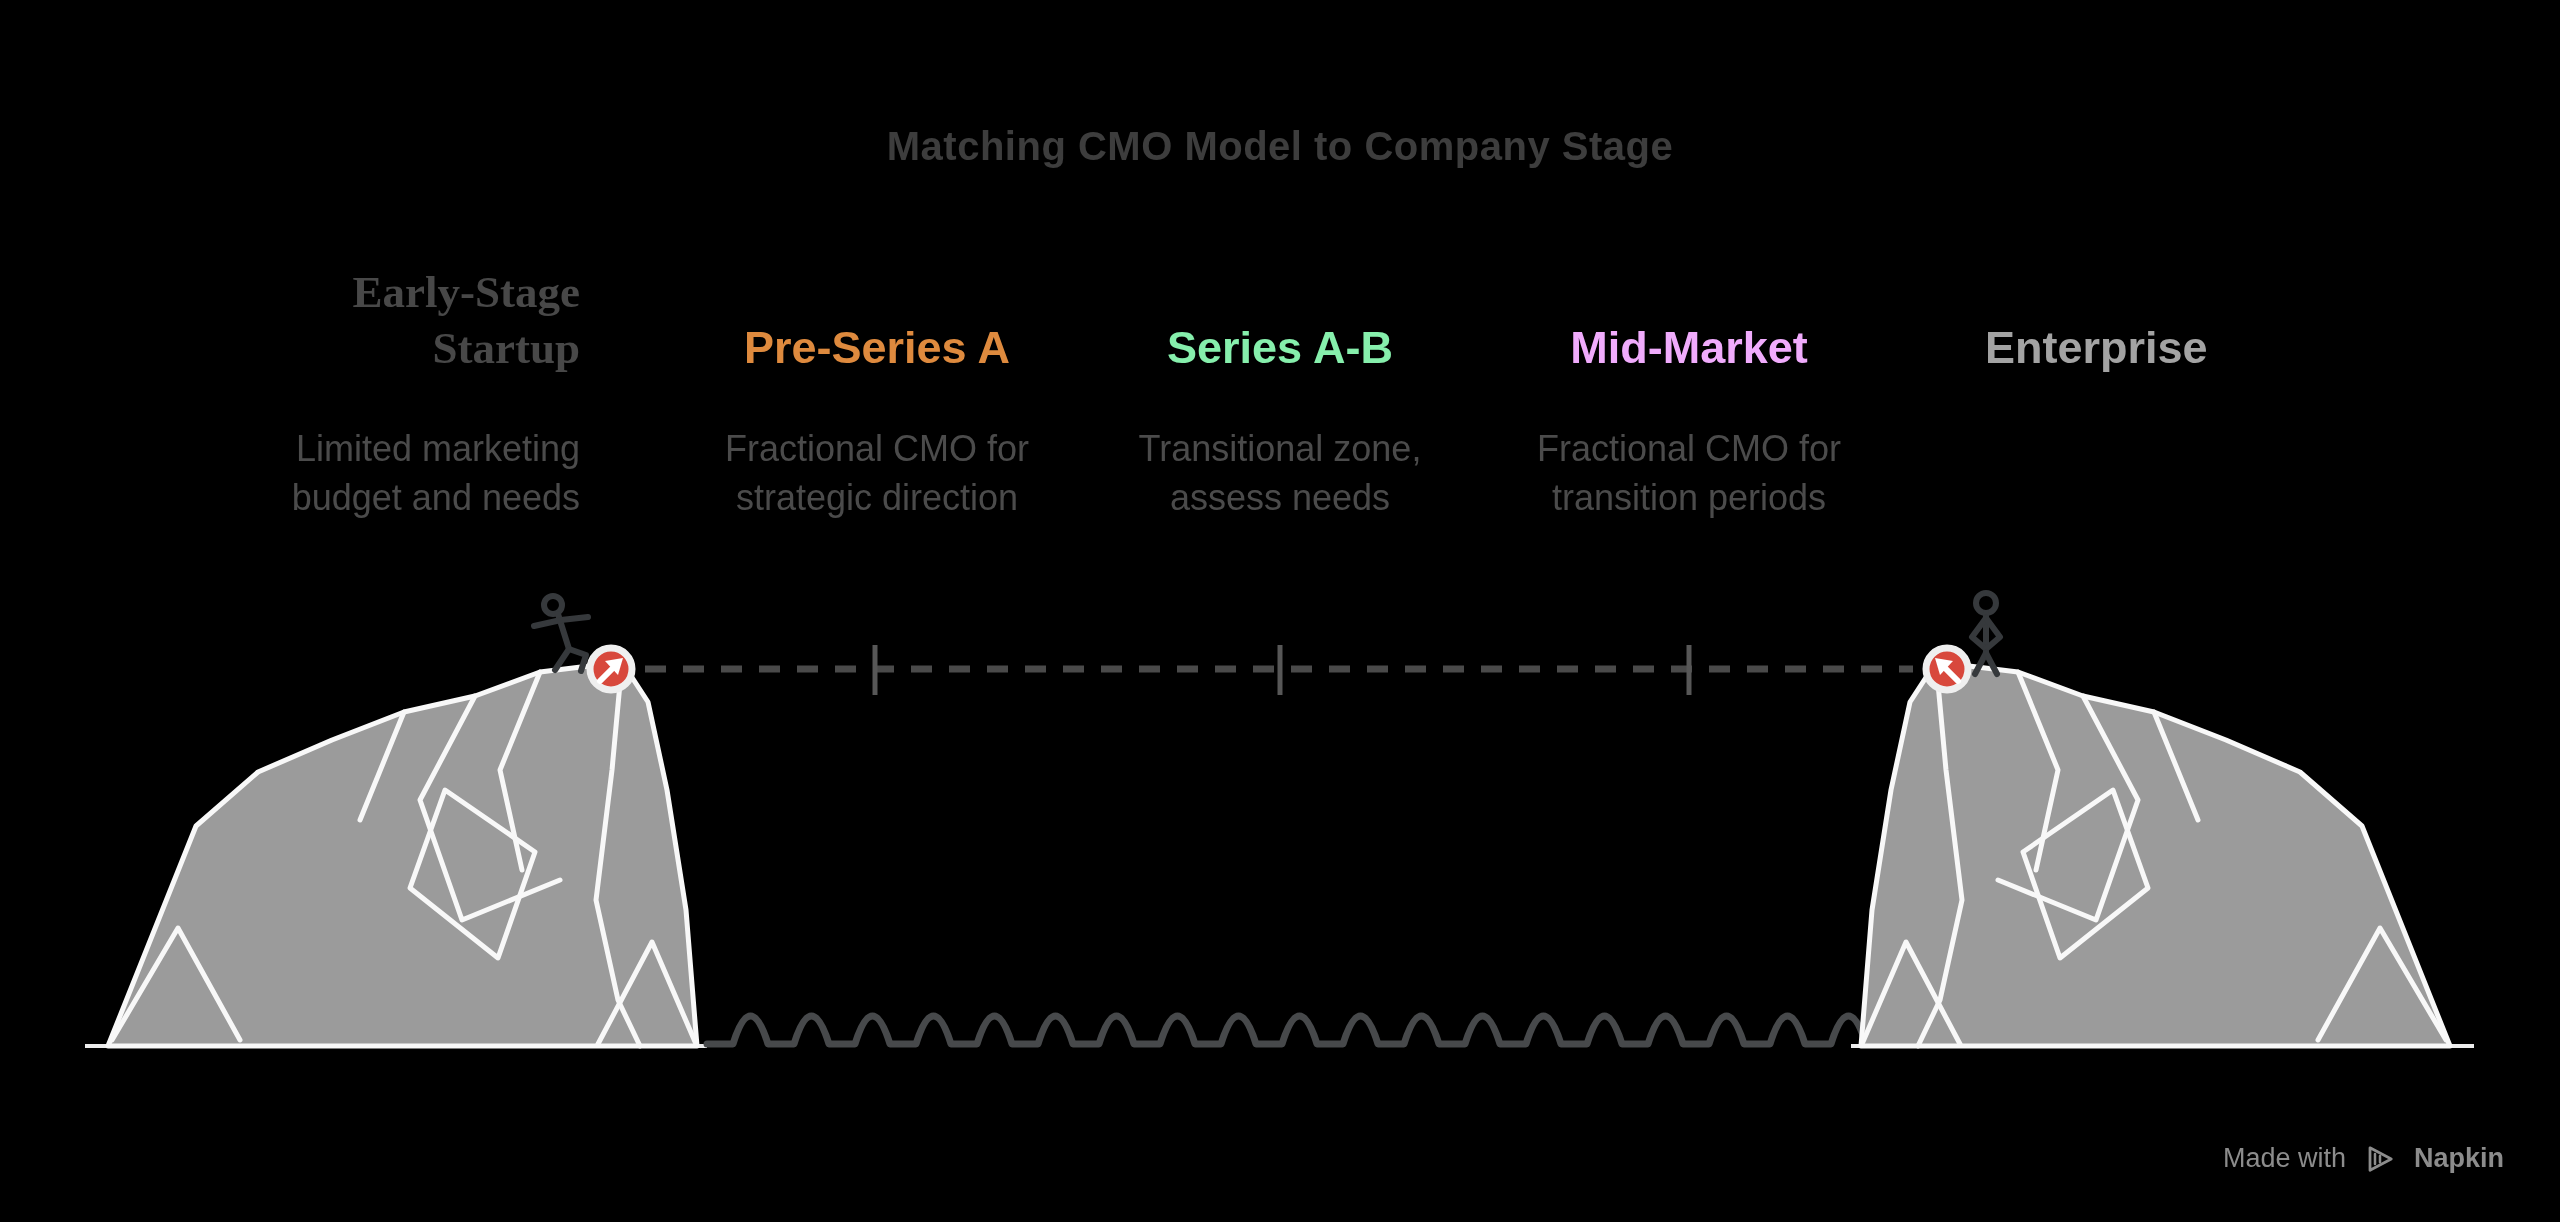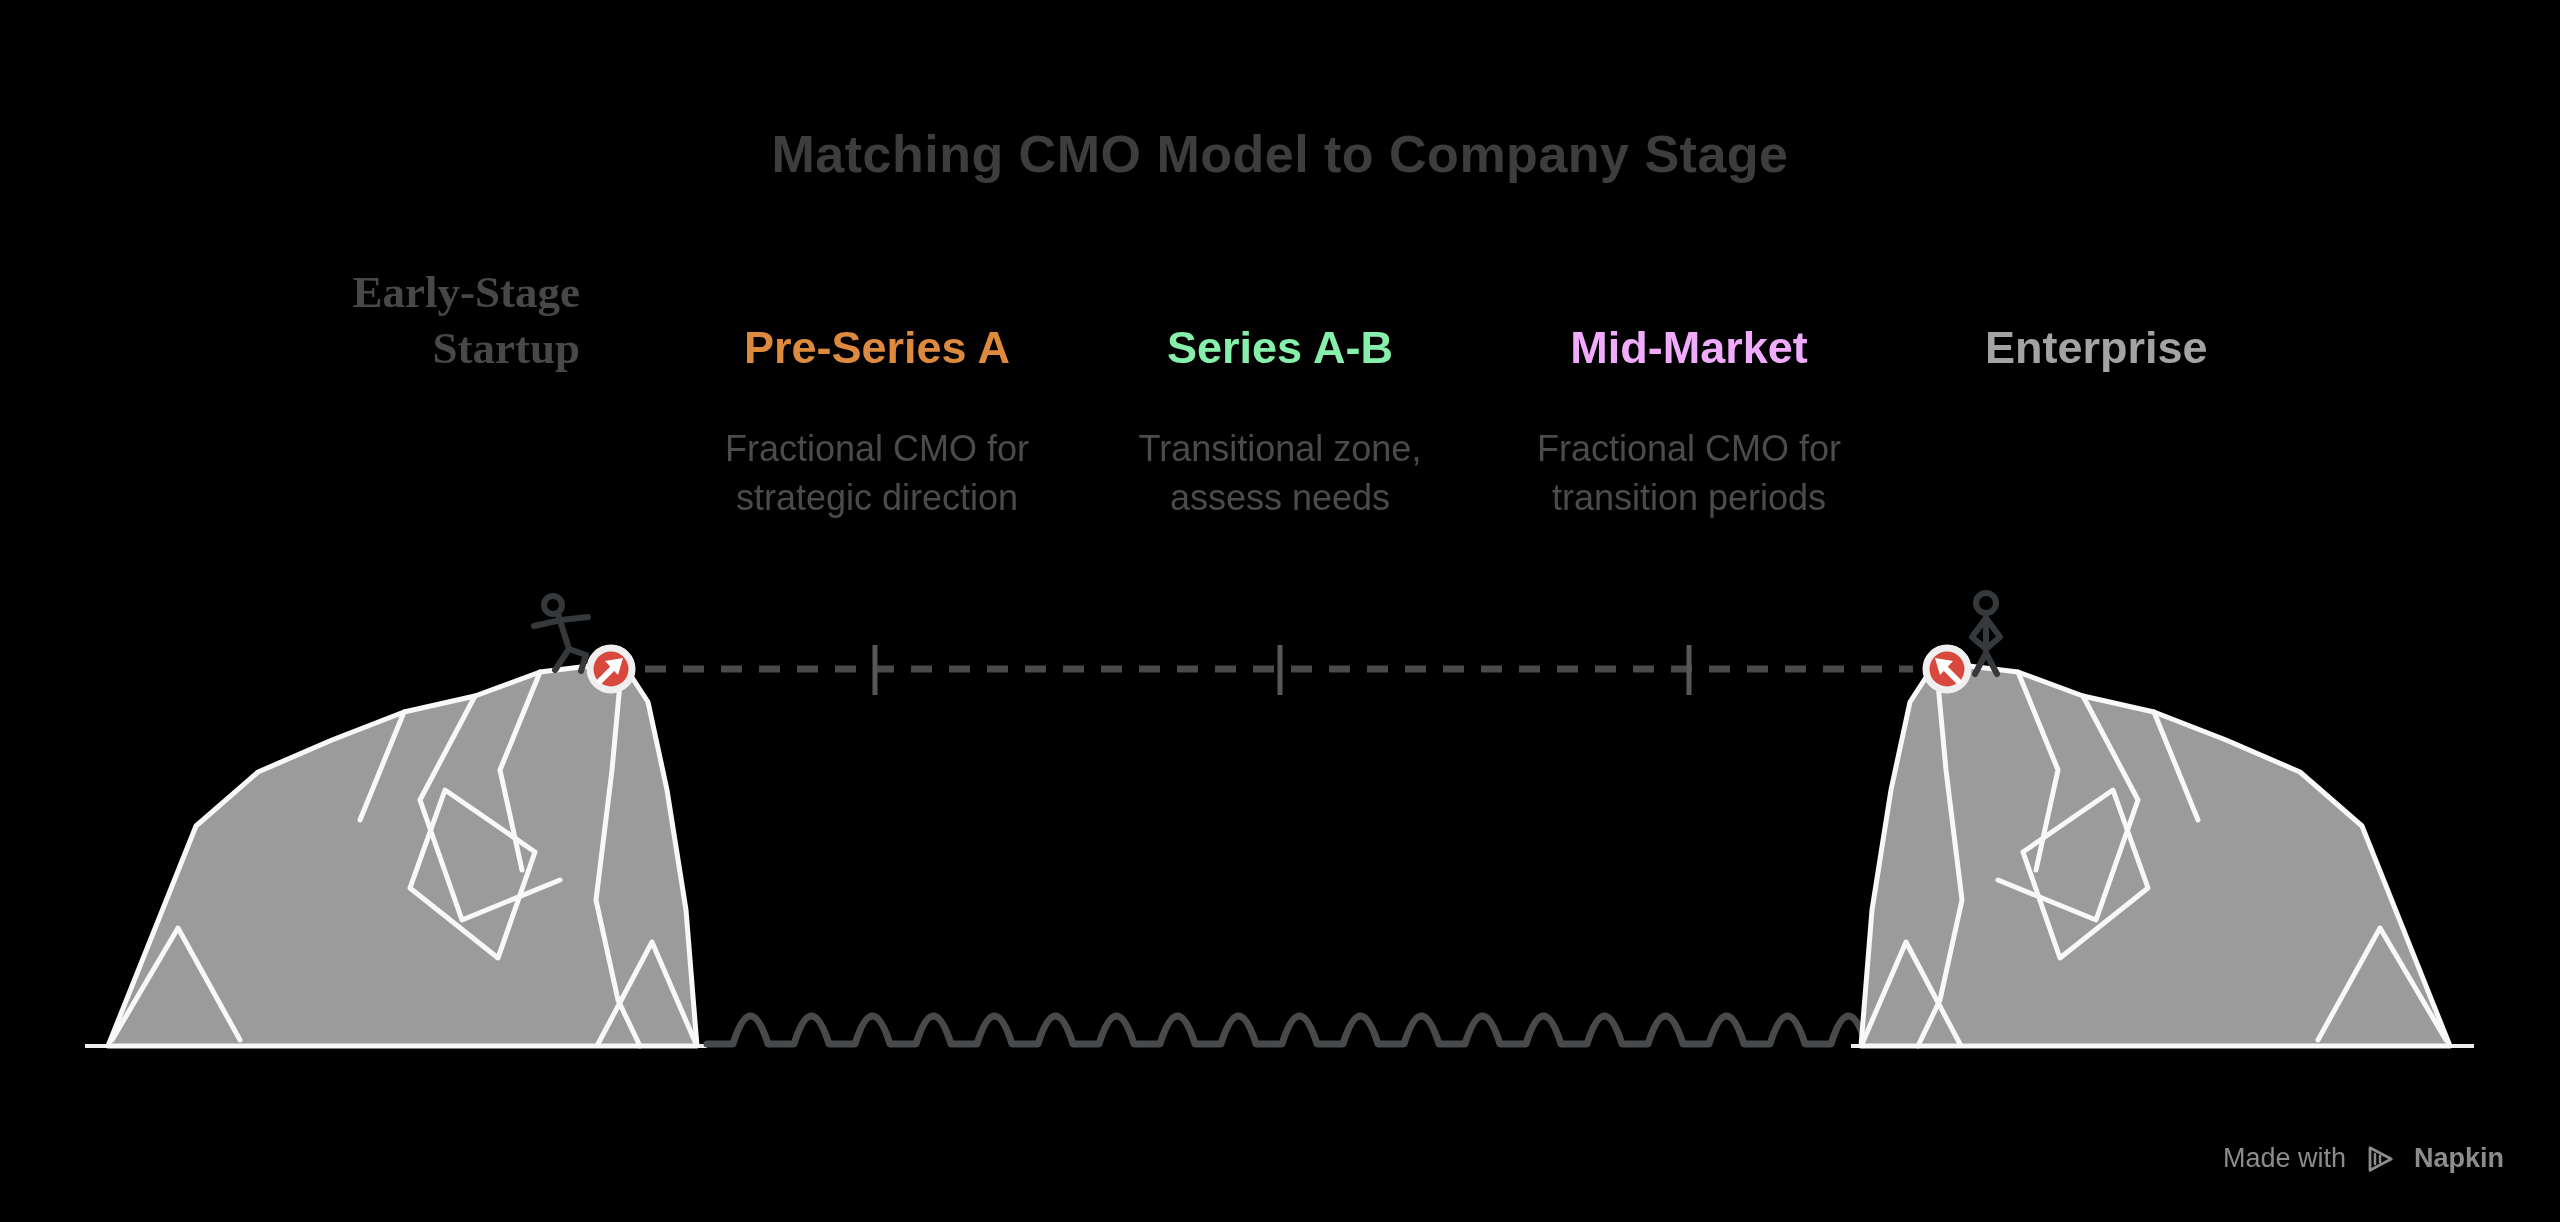--- a/index.html
+++ b/index.html
@@ -2,21 +2,21 @@
 <html><head>
 <meta charset="utf-8">
 <style>
   html,body{margin:0;padding:0;background:#000;}
   #canvas{
     position:relative;width:2560px;height:1222px;background:#000;overflow:hidden;
     font-family:"Liberation Sans","DejaVu Sans",sans-serif;
   }
   .title{
     position:absolute;top:124px;left:0;width:2560px;text-align:center;
-    font-size:52px;font-weight:bold;letter-spacing:.5px;white-space:pre-line;
+    font-size:40px;font-weight:bold;letter-spacing:.5px;white-space:pre-line;
   }
   .col{position:absolute;}
   .col-label{
     position:absolute;width:100%;font-size:45px;font-weight:bold;
     line-height:56px;white-space:pre-line;
   }
   .col-desc{
     position:absolute;width:100%;top:160px;font-size:36px;font-weight:normal;
     line-height:49px;white-space:pre-line;
   }
@@ -39,20 +39,22 @@
 </head>
 <body>
 
 <div id="canvas">
 
   <div class="title" style="color: rgb(61, 61, 61);">Matching CMO Model to Company Stage</div>
 
   <div class="col col1">
     <div class="col-label" style="color: rgb(72, 72, 72);">Early-Stage
 Startup</div>
+    <div class="col-desc" style="color: rgb(75, 75, 75);">Limited marketing
+budget and needs</div>
   </div>
   <div class="col col2">
     <div class="col-label" style="color: rgb(222, 138, 62);">Pre-Series A</div>
     <div class="col-desc" style="color: rgb(75, 75, 75);">Fractional CMO for
 strategic direction</div>
   </div>
   <div class="col col3">
     <div class="col-label" style="color: #86efac;">Series A-B</div>
     <div class="col-desc" style="color: rgb(75, 75, 75);">Transitional zone,
 assess needs</div>

